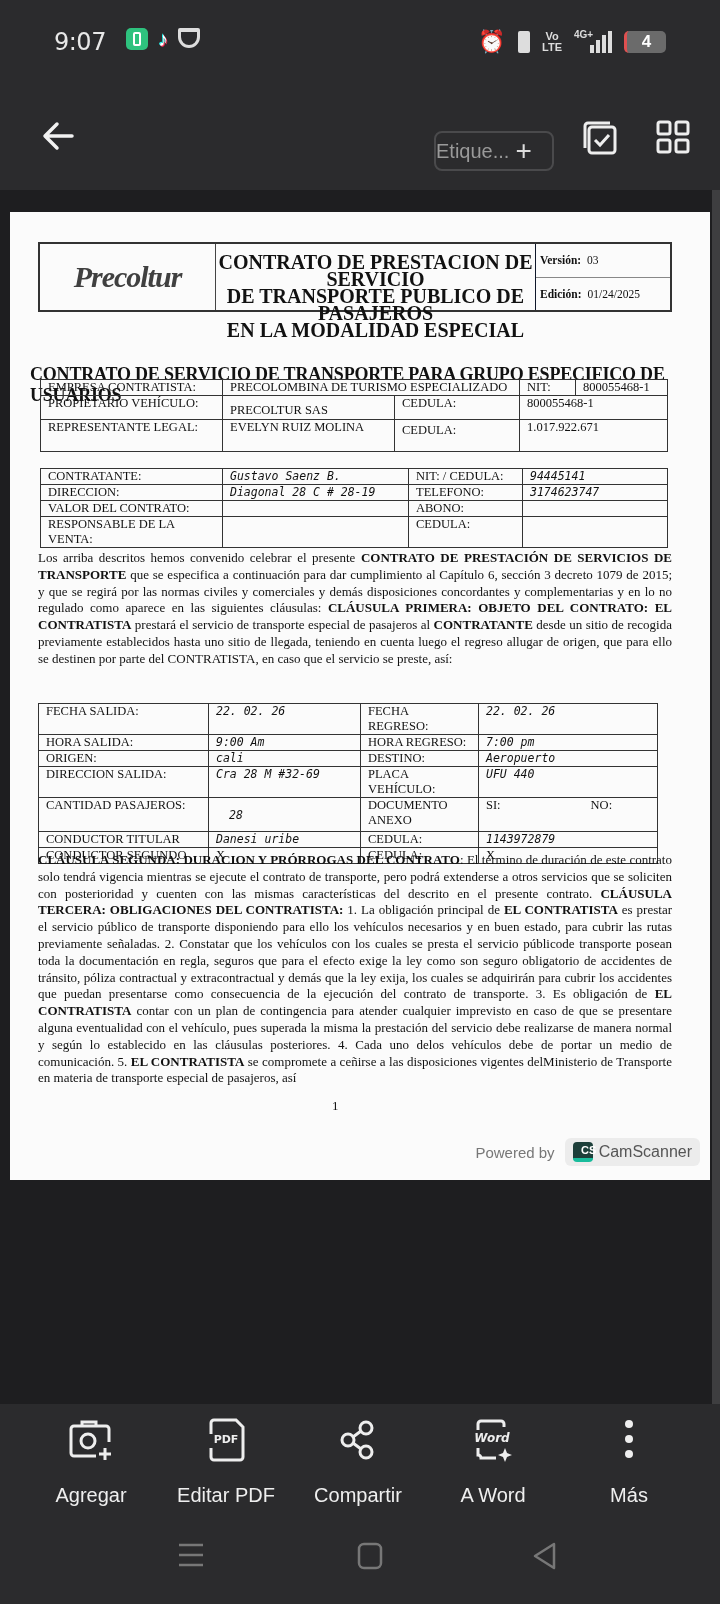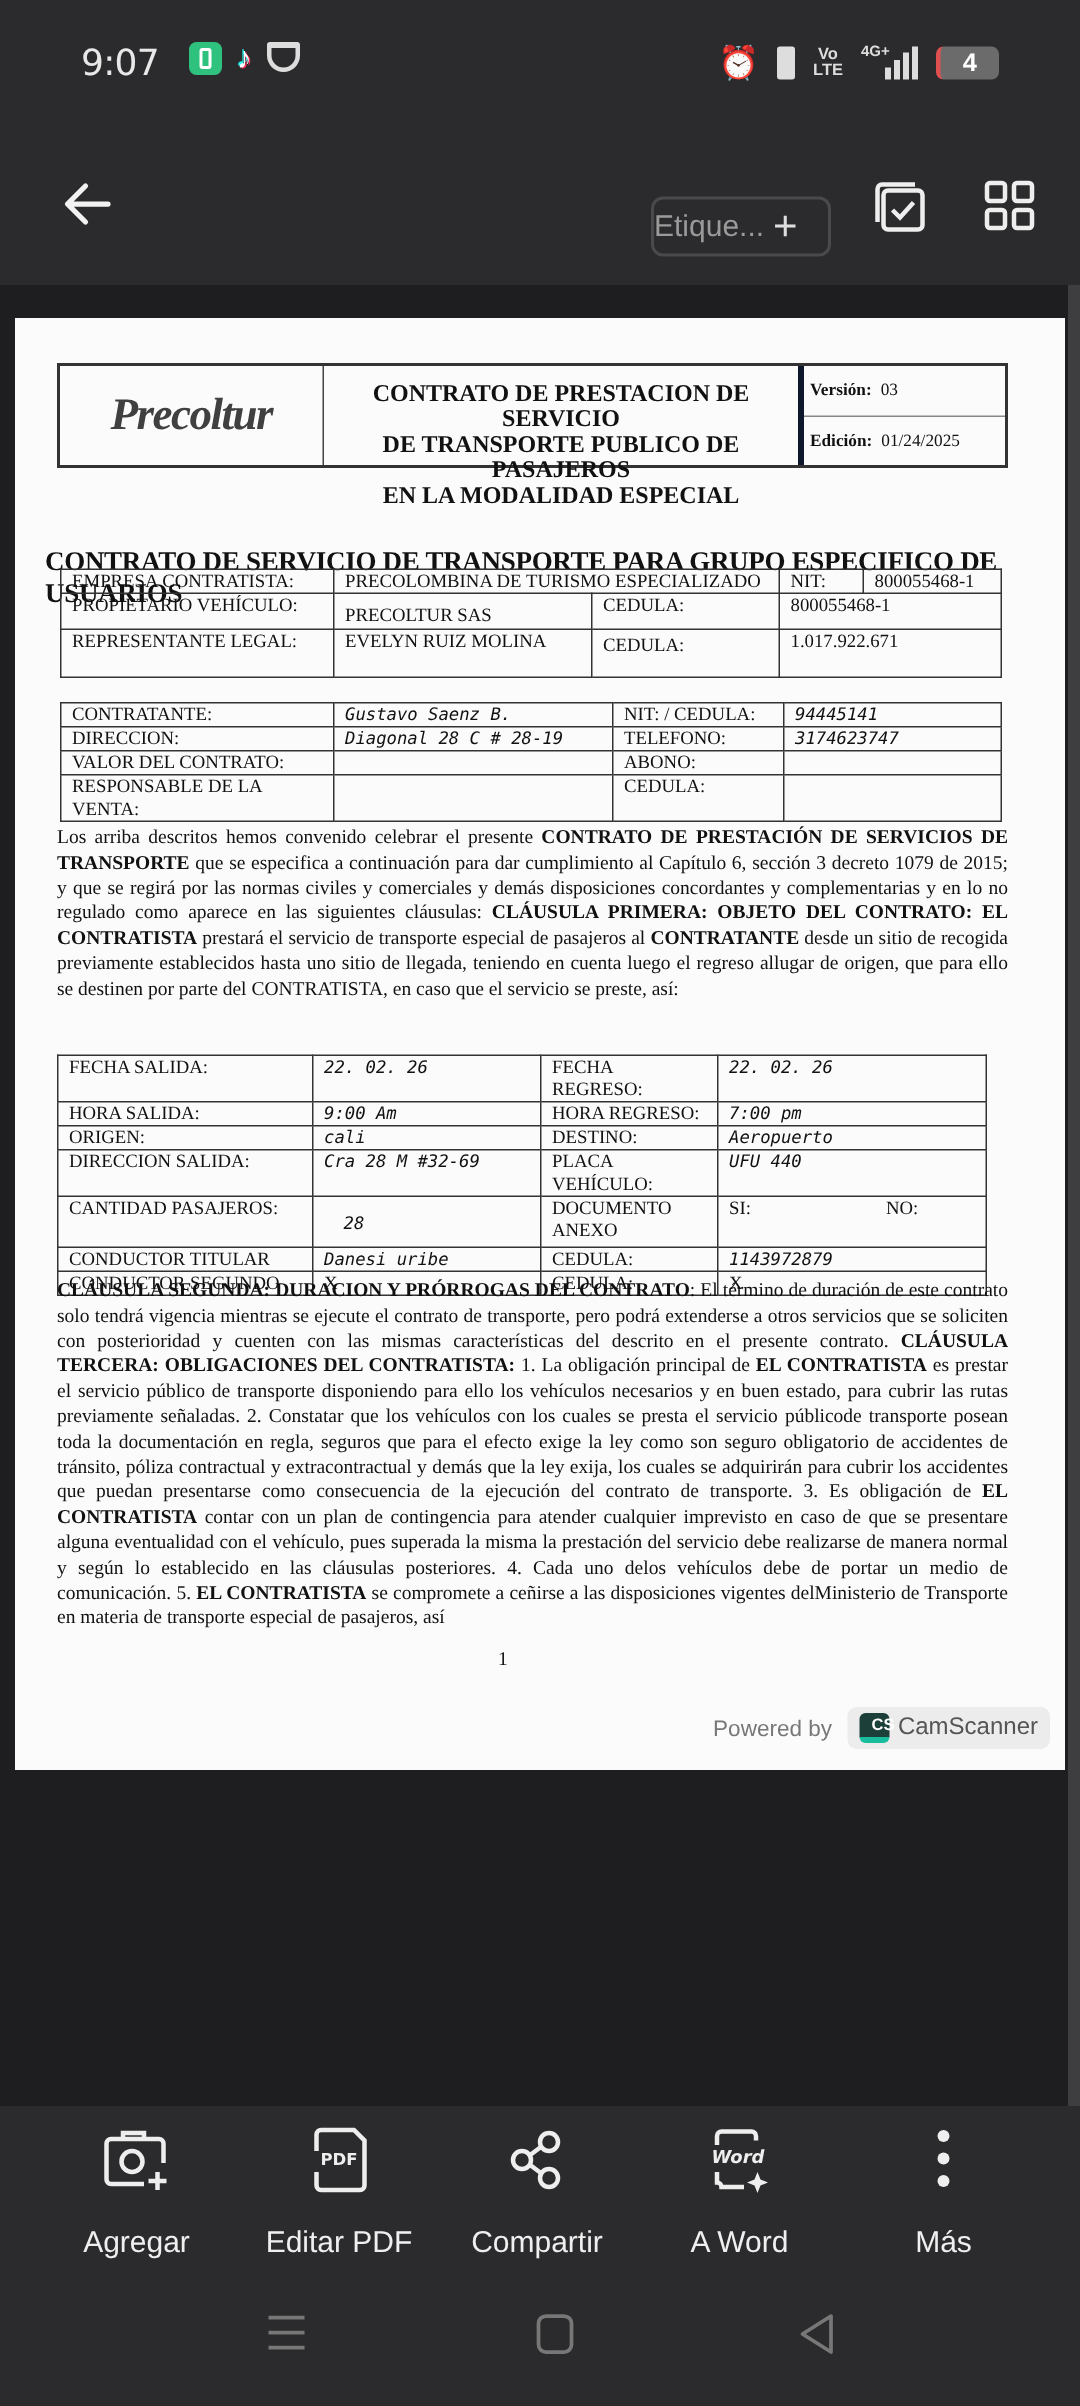--- a/index.html
+++ b/index.html
@@ -33,21 +33,21 @@
   .select-btn { position: absolute; left: 582px; top: 36px; width: 36px; height: 36px; }
   .grid-btn { position: absolute; left: 656px; top: 36px; width: 34px; height: 34px; }
 
   
   .viewer { position: absolute; left: 0; top: 190px; width: 720px; height: 1214px; background: #1e1e20; }
   .scrollbar { position: absolute; right: 0; top: 0; width: 8px; height: 1214px; background: #3e3e40; }
   .page { position: absolute; left: 10px; top: 22px; width: 700px; height: 968px; background: #fbfbfb; color: #111; font-family: "Liberation Serif", "DejaVu Serif", serif; overflow: hidden; }
 
   .hdr-box { position: absolute; left: 28px; top: 30px; width: 634px; height: 70px; border: 2px solid #333; display: flex; }
   .hdr-logo { width: 176px; border-right: 1px solid #444; display: flex; align-items: center; justify-content: center; font-family: Liberation Serif, serif; font-style: italic; font-weight: bold; font-size: 30px; color: #404040; letter-spacing: -1px; }
-  .hdr-title { flex: 1; border-right: 4px solid #0f172a; text-align: center; font-size: 16px; font-weight: bold; line-height: 17px; padding-top: 10px; }
+  .hdr-title { flex: 1; border-right: 1px solid #0f172a; text-align: center; font-size: 20px; font-weight: bold; line-height: 17px; padding-top: 10px; }
   .hdr-meta { width: 134px; display: flex; flex-direction: column; font-size: 11.5px; }
   .hdr-meta div { flex: 1; display: flex; align-items: center; padding-left: 4px; }
   .hdr-meta div:first-child { border-bottom: 1px solid #888; }
   .hdr-meta b { margin-right: 6px; }
 
   .section-title { position: absolute; left: 20px; top: 152px; font-size: 18px; font-weight: bold; letter-spacing: -0.2px; }
   table.form { position: absolute; border-collapse: collapse; font-size: 12.5px; }
   table.form td { border: 1px solid #333; padding: 0 7px; line-height: 15px; vertical-align: top; }
   .hand { font-family: "DejaVu Sans Mono", monospace; font-style: italic; font-size: 11.5px; color: #111; }
 

